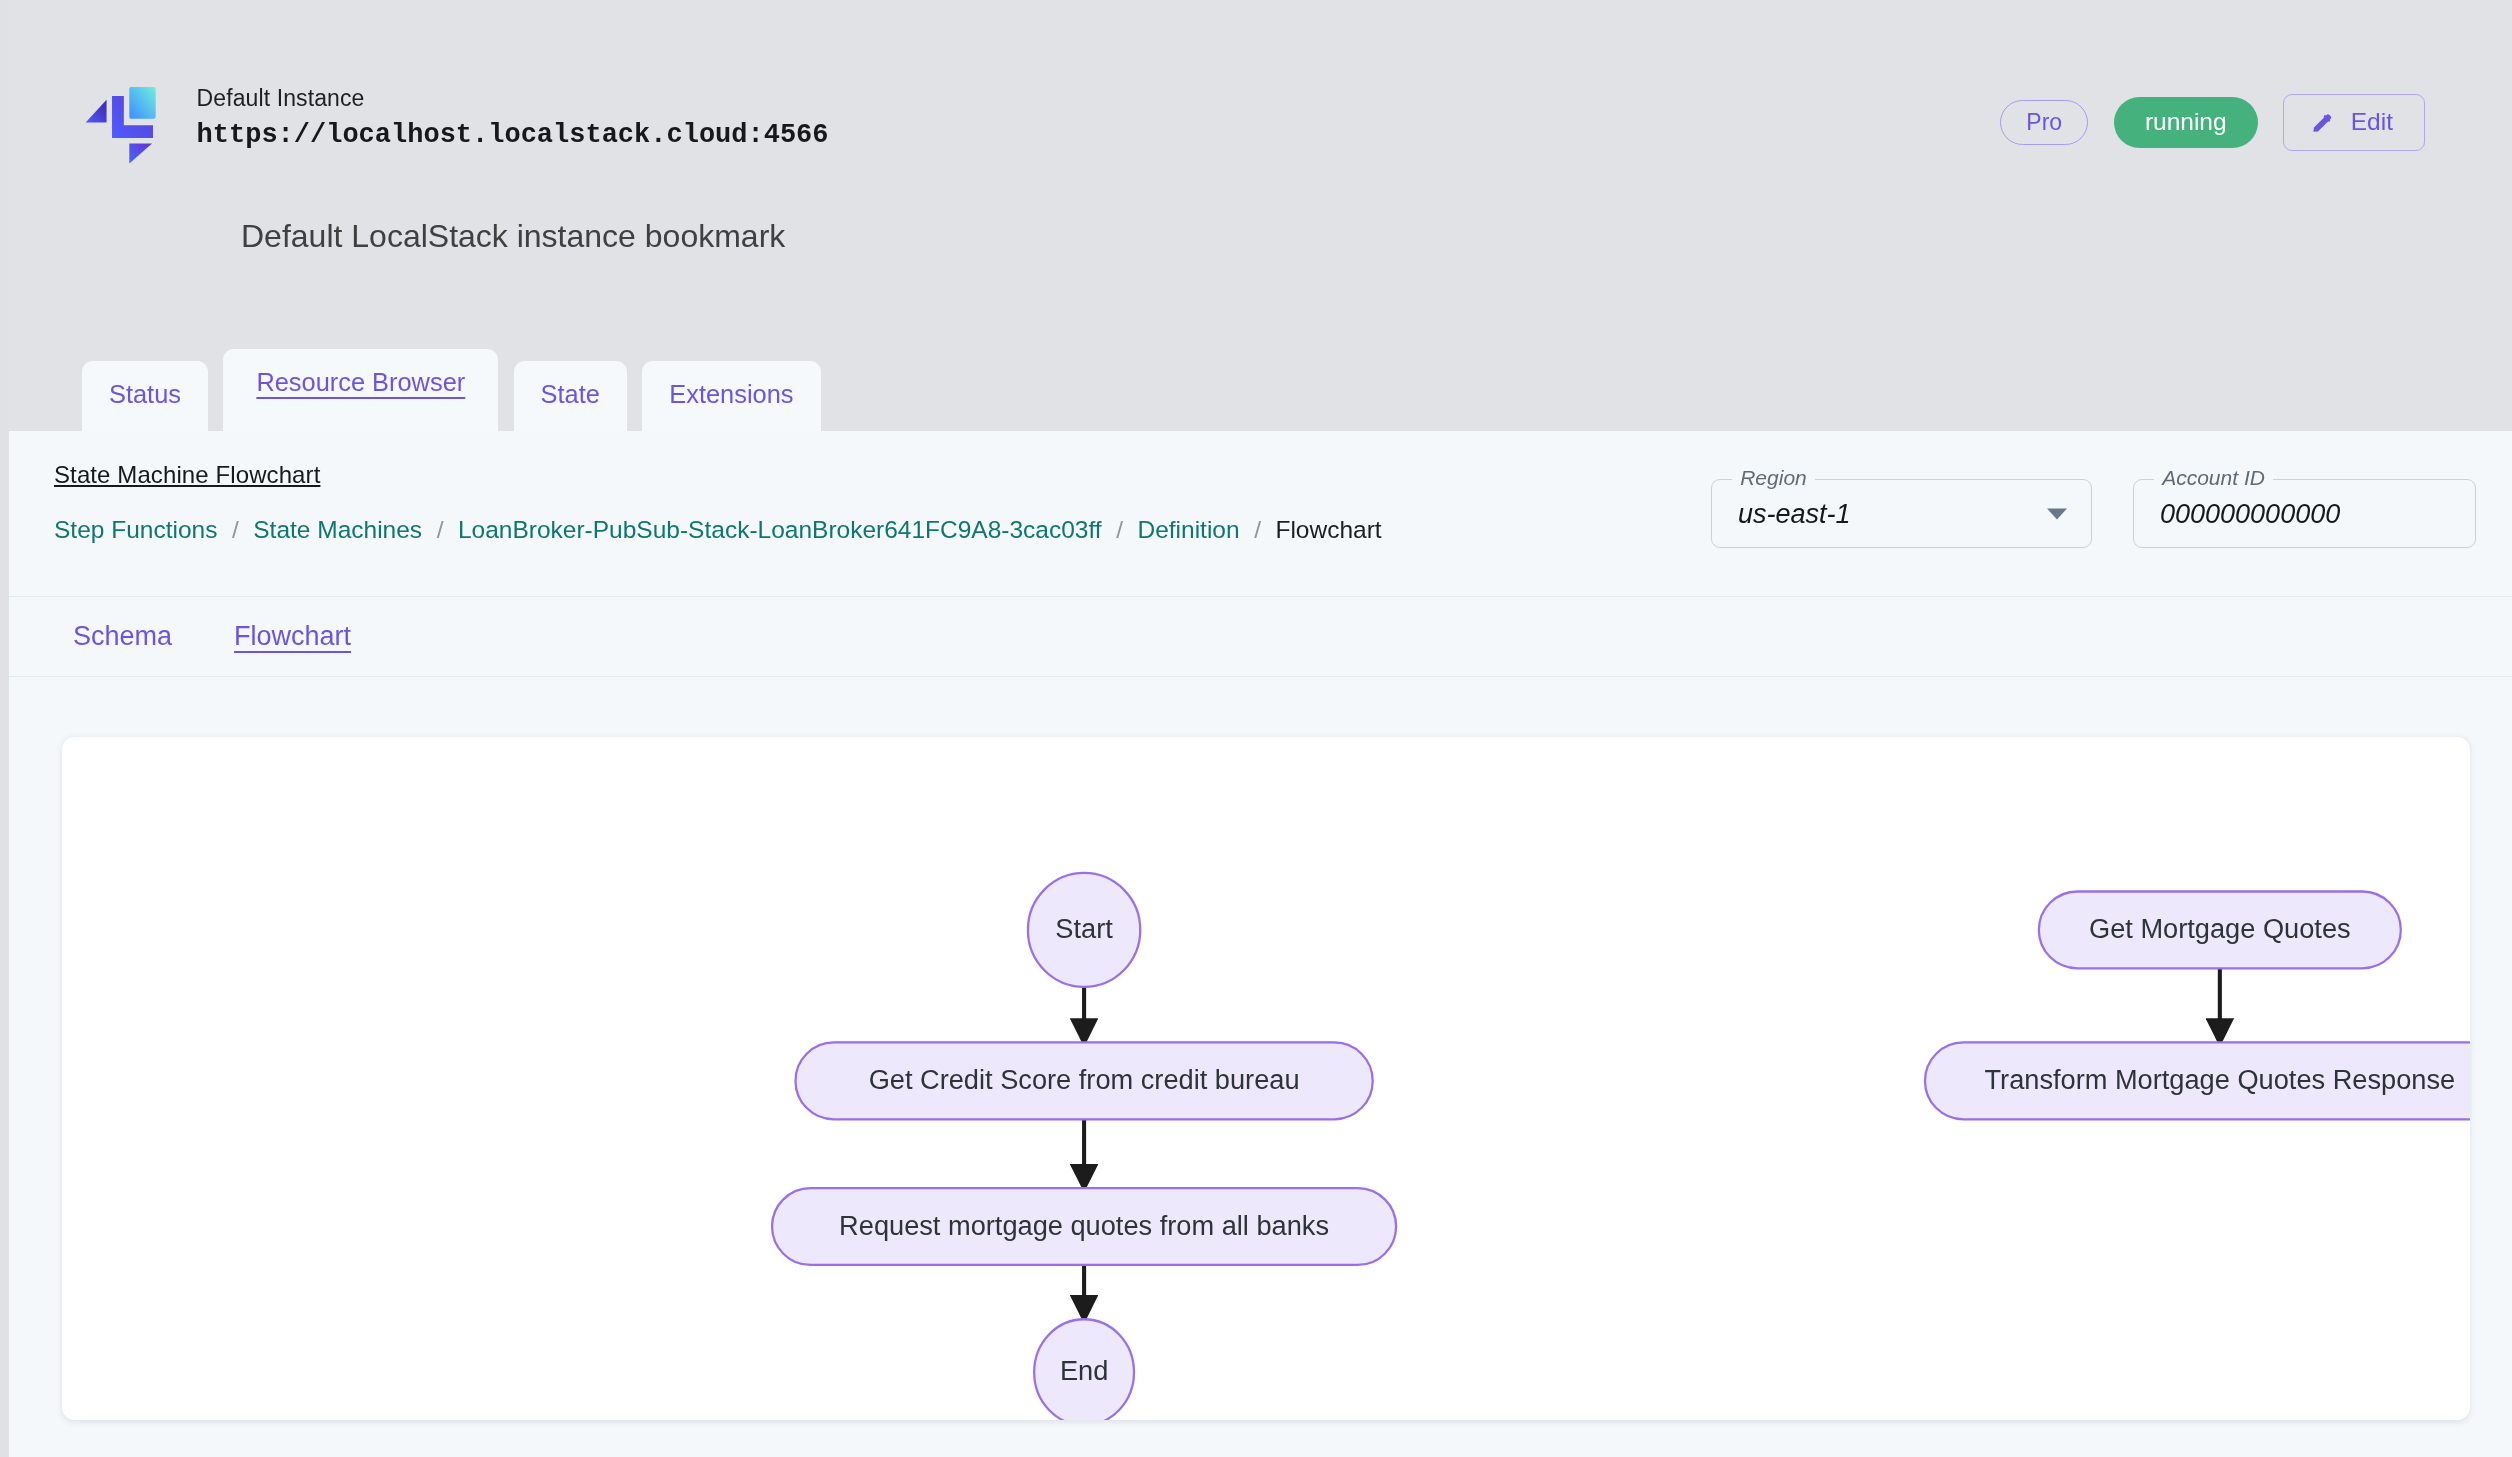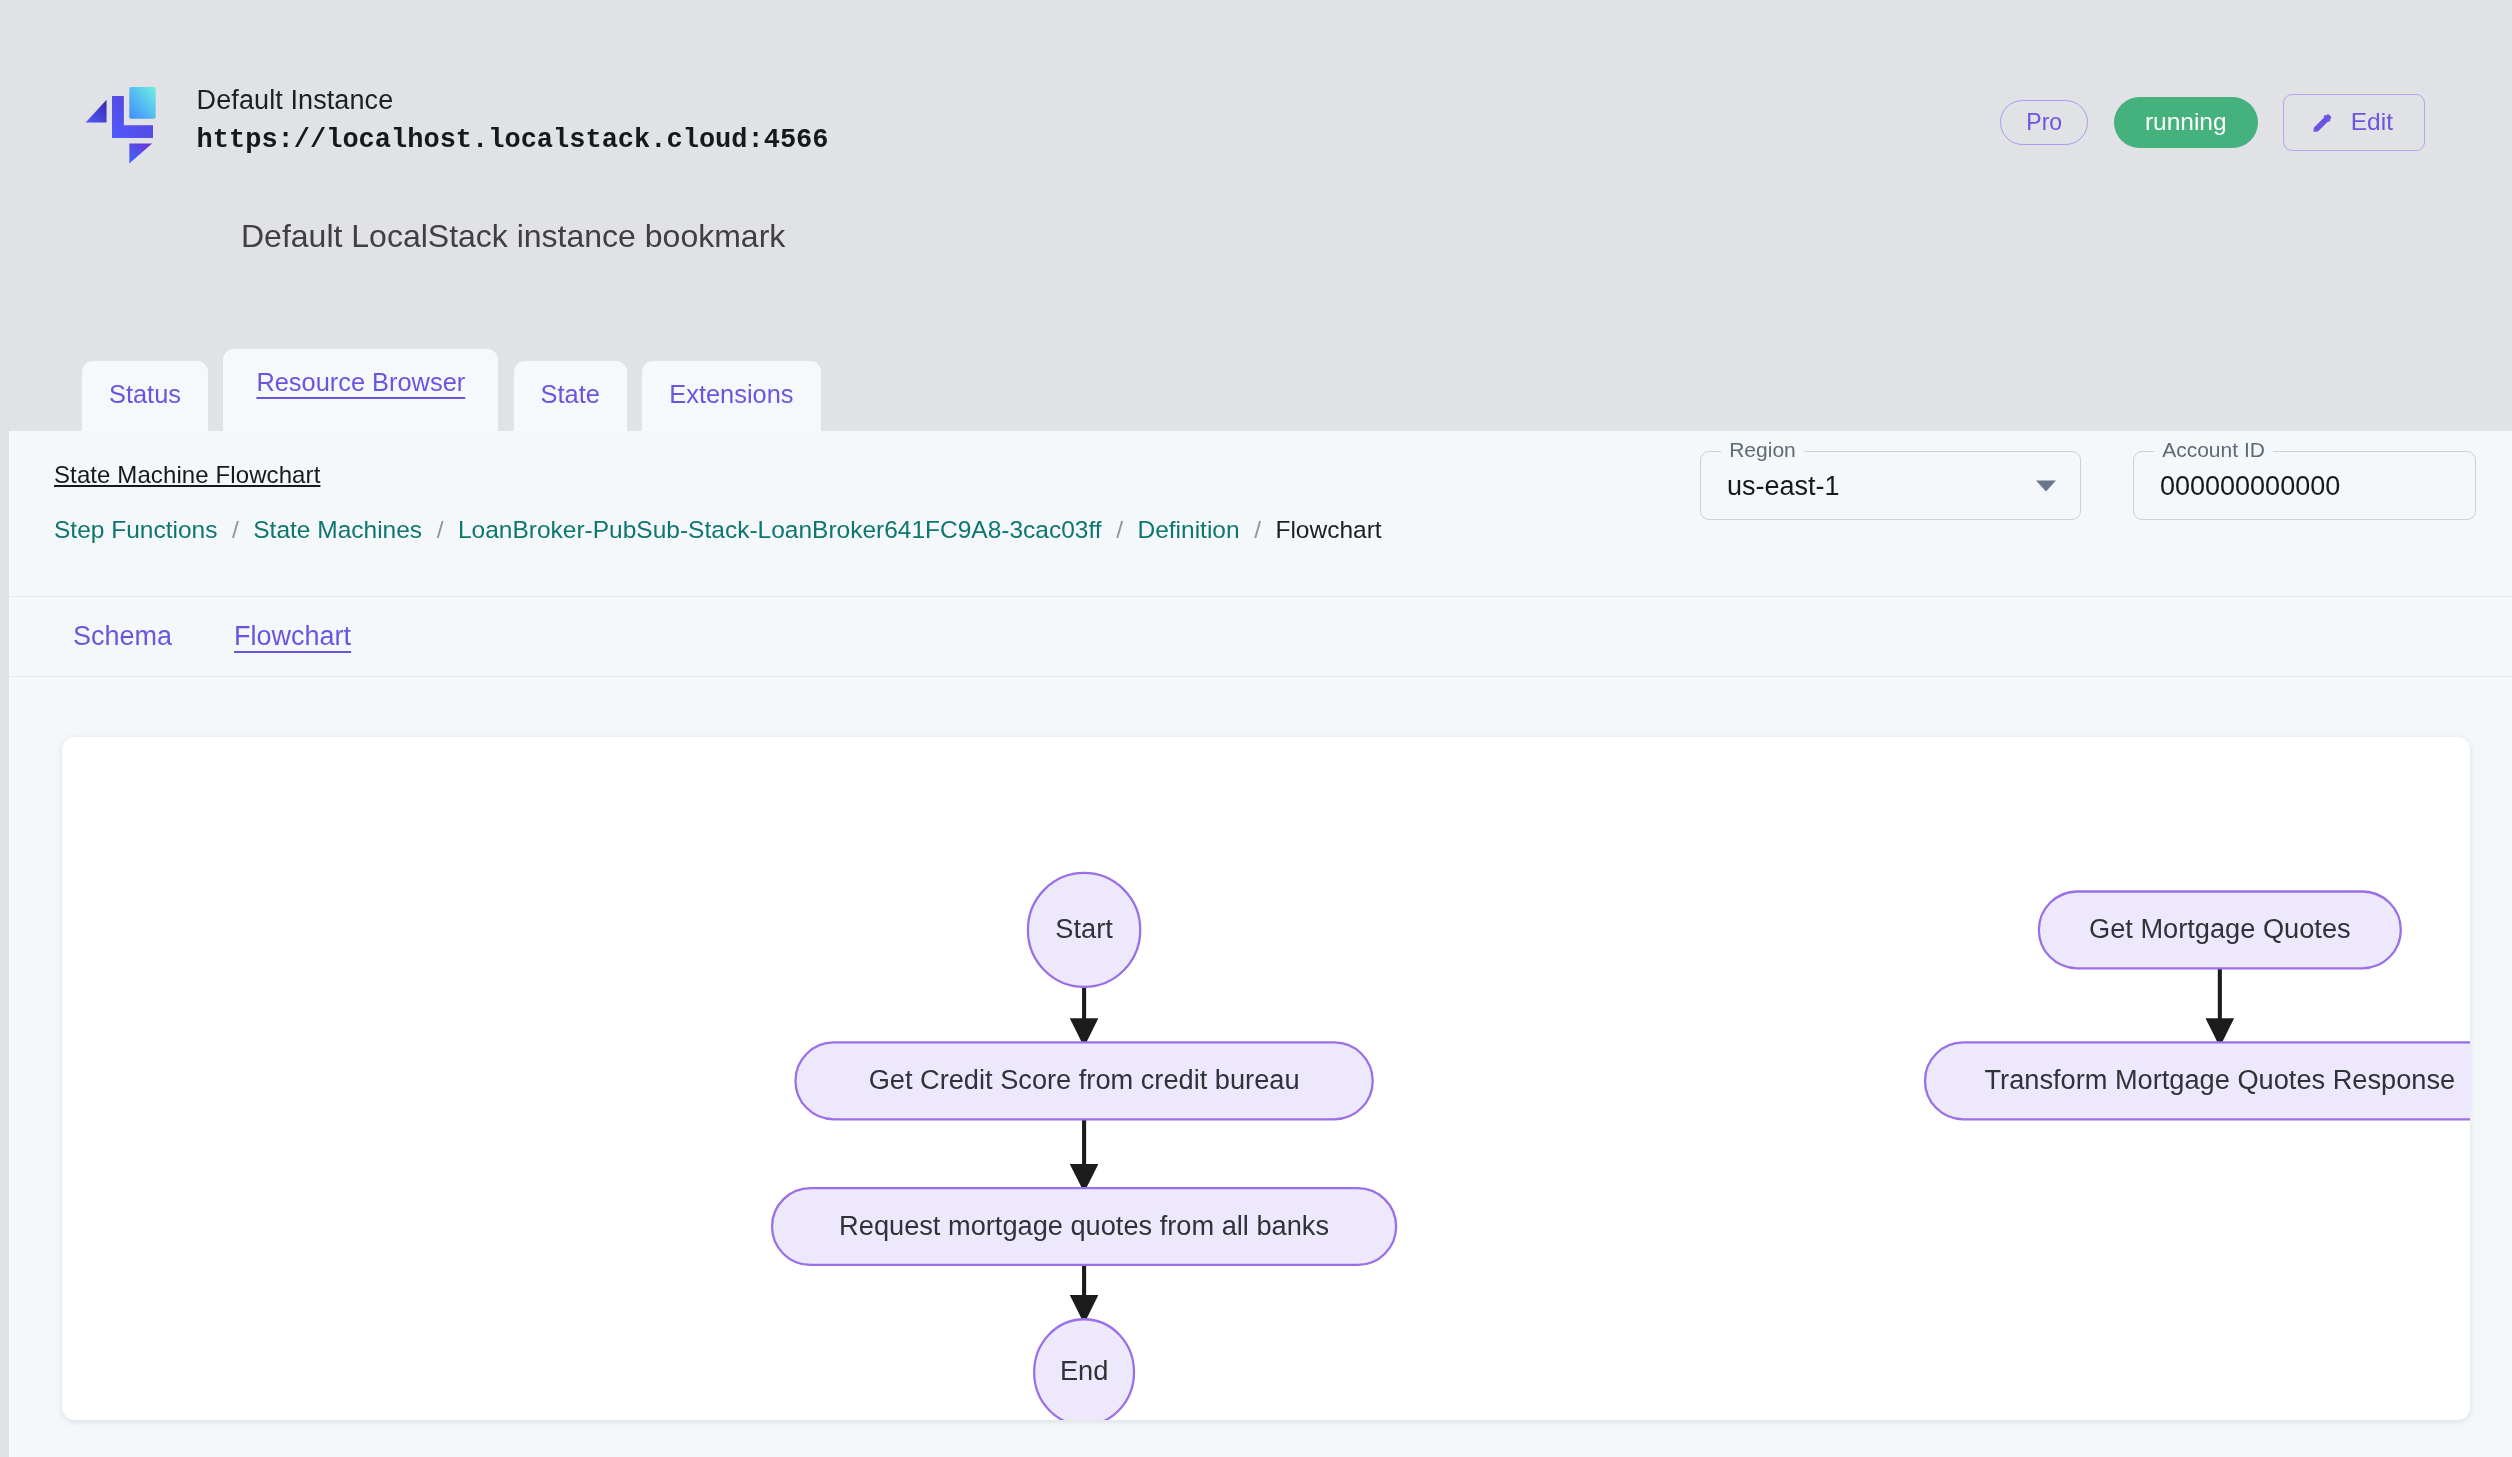--- a/index.html
+++ b/index.html
@@ -23,21 +23,21 @@
     width: 2503px; height: 431px;
     background: #e0e2e6;
   }
   .header-inner {
     position: absolute; left: 73px; top: 77px;
     display: flex; align-items: flex-start; gap: 23.6px;
   }
   .logo { width: 91px; height: 91px; flex: none; }
   .title-block { padding-top: 7.3px; }
   .inst-name {
-    font-size: 27px; color: #1c1f23; line-height: 1.25;
+    font-size: 23px; color: #1c1f23; line-height: 1.25;
     letter-spacing: 0.1px;
   }
   .inst-url {
     font-family: "Liberation Mono", "DejaVu Sans Mono", monospace;
     font-size: 27px; font-weight: bold; color: #15181c;
     line-height: 1.35; margin-top: 3.6px;
   }
   .inst-desc {
     position: absolute; left: 232px; top: 218px;
     font-size: 32px; color: #404040;
@@ -104,22 +104,22 @@
   .breadcrumb {
     position: absolute; left: 45px; top: 84px;
     display: flex; align-items: center; gap: 0;
     font-size: 24.5px; line-height: 1.2;
   }
   .crumb { color: #0f766e; cursor: pointer; white-space: nowrap; }
   .crumb.current { color: #1b1e22; cursor: default; }
   .crumb-sep { color: #8e969f; margin: 0 14.5px; }
 
   .selectors {
-    position: absolute; right: 36px; top: 20px;
-    display: flex; align-items: center; gap: 52px;
+    position: absolute; right: 36px; top: 48px;
+    display: flex; align-items: center; gap: 41px; font-style: italic;
   }
   .field {
     position: relative;
     border: 1.8px solid #c9d1d9; border-radius: 9px;
     height: 69px; background: transparent;
   }
   .field.region { width: 381px; }
   .field.account { width: 343px; }
   .field-label {
     position: absolute; left: 20px; top: -12.7px;

